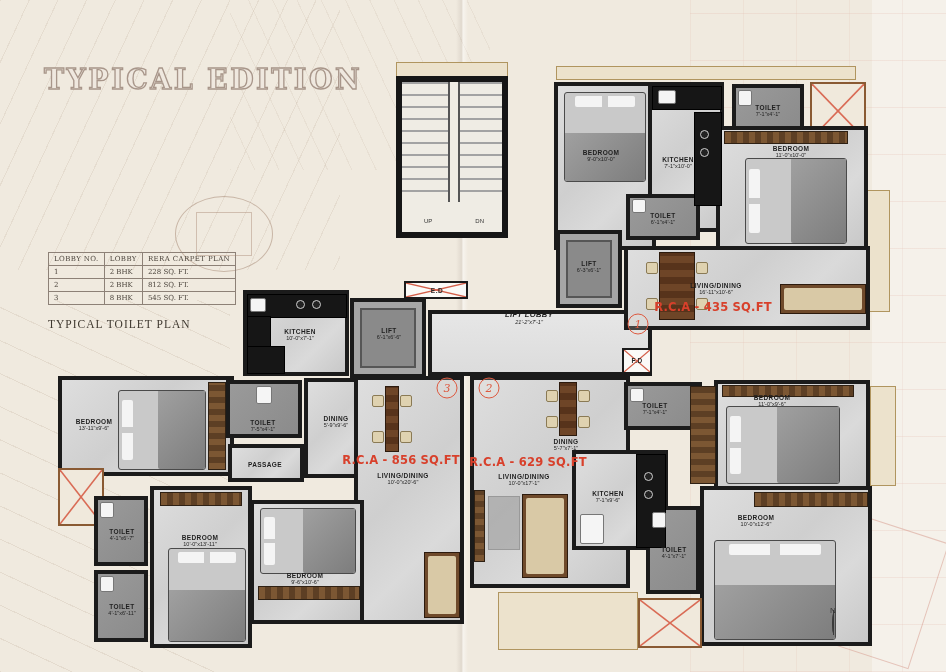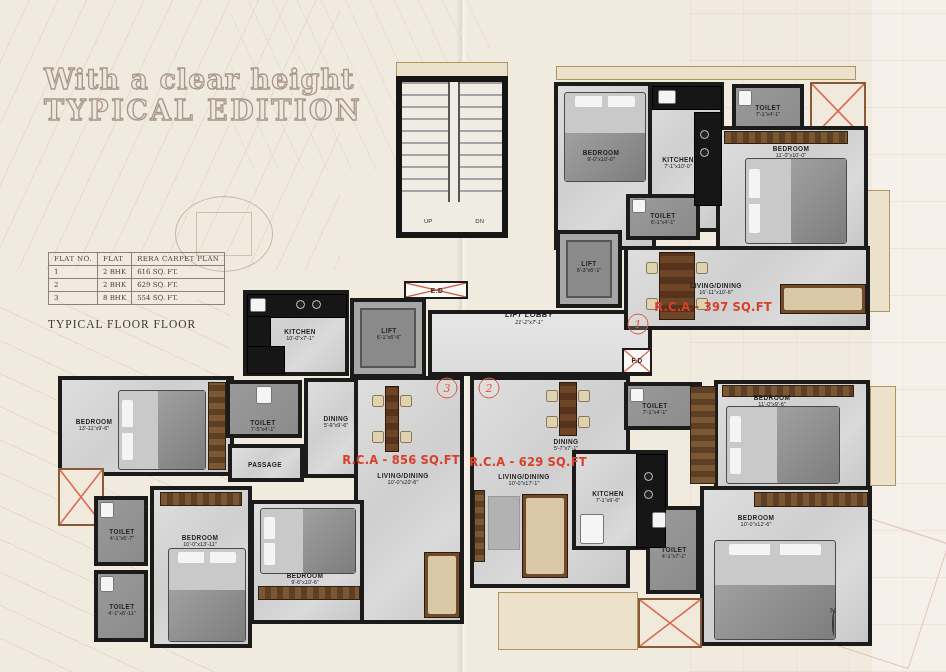--- a/index.html
+++ b/index.html
@@ -97,49 +97,48 @@
   <div class="bgdec bg-grid-r"></div>
   <div class="bgdec bg-diag-tl"></div>
   <div class="bgdec bg-diag-bl"></div>
   <div class="bgdec bg-truss"></div>
   <div class="bgdec bg-table"></div>
   <div class="bgdec bg-table2"></div>
   <div class="bgdec bg-sq-br"></div>
   <div class="fold"></div>
 
   <div class="heading">
-    <div>With a clear height</div>
     <div class="hl4">TYPICAL EDITION</div>
   </div>
 
   <table class="flat-table">
     <tbody>
         <tr>
-      <th>FLAT NO.</th>
-      <th>FLAT</th>
+      <th>LOBBY NO.</th>
+      <th>LOBBY</th>
       <th>RERA CARPET PLAN</th>
     </tr>
     <tr>
       <td>1</td>
       <td>2 BHK</td>
-      <td>616 SQ. FT.</td>
+      <td>228 SQ. FT.</td>
     </tr>
     <tr>
       <td>2</td>
       <td>2 BHK</td>
-      <td>629 SQ. FT.</td>
+      <td>812 SQ. FT.</td>
     </tr>
     <tr>
       <td>3</td>
       <td>8 BHK</td>
-      <td>554 SQ. FT.</td>
+      <td>545 SQ. FT.</td>
     </tr>
   </tbody>
     </table>
-  <div class="plan-title">TYPICAL FLOOR FLOOR</div>
+  <div class="plan-title">TYPICAL TOILET PLAN</div>
 
   <div class="deck" style="left:396px;top:62px;width:112px;height:16px;"></div>
   <div class="deck" style="left:556px;top:66px;width:300px;height:14px;"></div>
   <div class="deck" style="left:864px;top:190px;width:26px;height:122px;"></div>
   <div class="deck" style="left:870px;top:386px;width:26px;height:100px;"></div>
   <div class="deck" style="left:498px;top:592px;width:140px;height:58px;"></div>
 
   <div class="stairs" style="left:396px;top:76px;width:112px;height:162px;">
     <div class="tread l"></div>
     <div class="tread r"></div>
@@ -235,21 +234,21 @@
       <i class="ch c2"></i>
     <b class="tbl"></b>
     <i class="ch c3"></i>
       <i class="ch c4"></i>
   </div>
   <div class="sofa" style="left:780px;top:284px;width:84px;height:28px;"></div>
   <div class="lbl" style="left:716px;top:288px;">
     <span class="nm">LIVING/DINING</span>
     <span class="dm">16'-11"x10'-6"</span>
   </div>
-  <div class="rca" style="left:713px;top:307px;">R.C.A - 397 SQ.FT</div>
+  <div class="rca" style="left:713px;top:307px;">R.C.A - 435 SQ.FT</div>
 
   <div class="room" style="left:243px;top:290px;width:106px;height:86px;"></div>
   <div class="counter" style="left:247px;top:294px;width:98px;height:22px;"></div>
   <div class="burner" style="left:296px;top:300px;"></div>
   <div class="burner" style="left:312px;top:300px;"></div>
   <div class="counter" style="left:247px;top:316px;width:22px;height:34px;"></div>
   <div class="fix" style="left:250px;top:298px;width:14px;height:12px;"></div>
   <div class="counter" style="left:247px;top:346px;width:36px;height:26px;"></div>
   <div class="lbl" style="left:300px;top:334px;">
     <span class="nm">KITCHEN</span>

